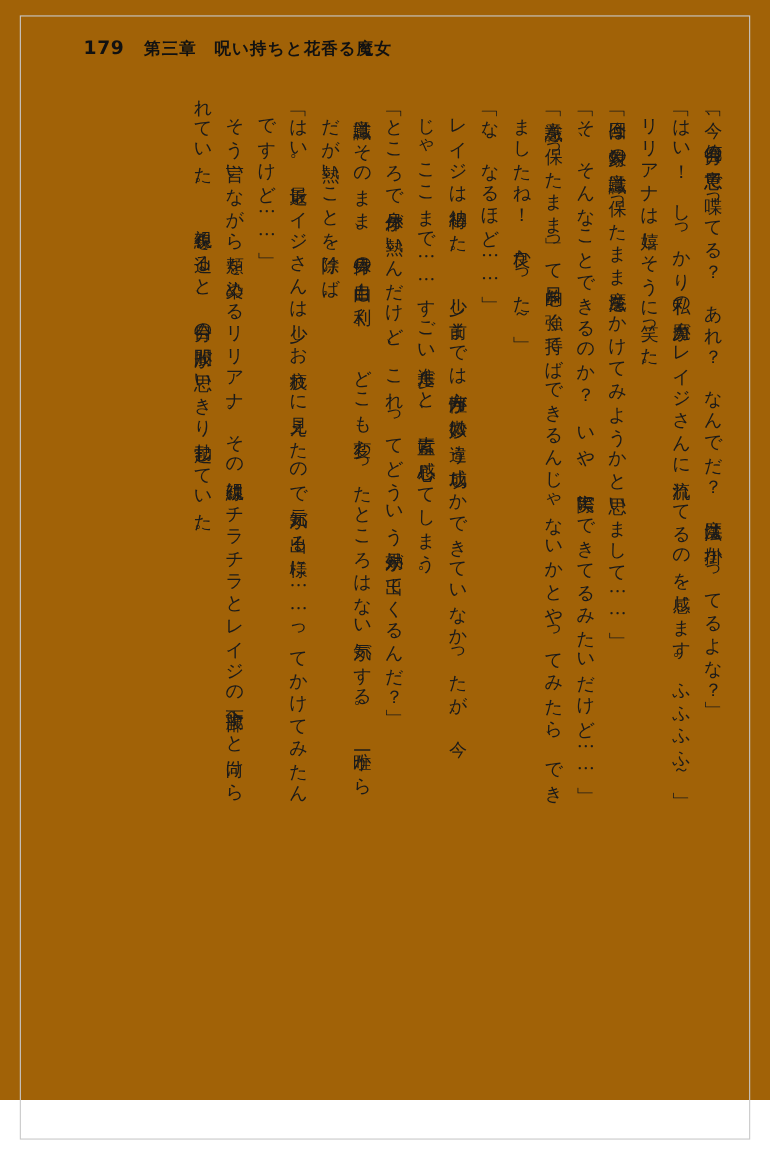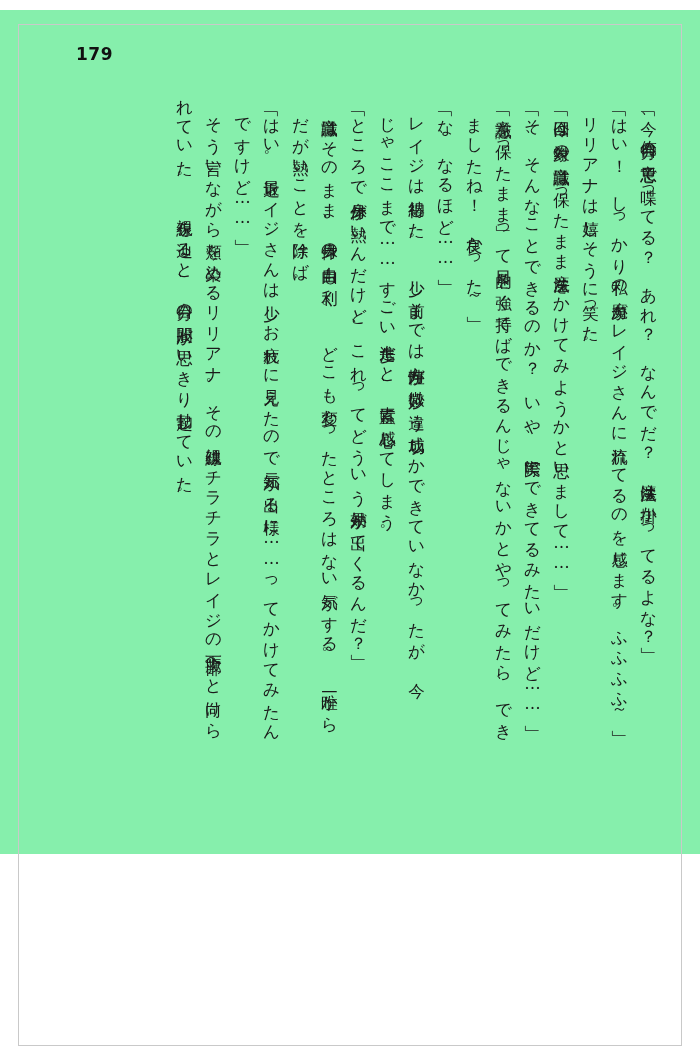--- a/index.html
+++ b/index.html
@@ -10,24 +10,23 @@
     width: 700px;
     height: 1050px;
     background: #ffffff;
     font-family: "DejaVu Serif", "Liberation Serif", serif;
     color: #111111;
     overflow: hidden;
   }
   .page {
     position: relative;
     width: 700px;
-    height: 844px;
+    height: 1000px;
     box-sizing: border-box;
-    background: #86efac;
-    margin-top: 10px;
+    background: #a16207;
   }
   .page-border {
     position: absolute;
     left: 18px;
     top: 14px;
     width: 664px;
     height: 1022px;
     border: 1px solid #c9c9c9;
     box-sizing: border-box;
     pointer-events: none;
@@ -85,20 +84,21 @@
   }
 </style>
 </head>
 <body>
 
 <div class="page">
   <div class="page-border"></div>
 
   <div class="header">
     <span class="page-number">179</span>
+    <span class="chapter-title">第三章　呪い持ちと花香る魔女</span>
   </div>
 
   <div class="body-area">
     <div class="vline indent">「今、俺自分の意思で喋ってる？　あれ？　なんでだ？　魔法は掛かってるよな？」</div>
     <div class="vline indent">「はい！　しっかり私の魔力がレイジさんに流れてるのを感じます。ふふふふ～」</div>
     <div class="vline indent">リリアナは嬉しそうに笑った。</div>
     <div class="vline indent">「今回は対象の意識は保ったまま魔法をかけてみようかと思いまして……」</div>
     <div class="vline indent">「そ、そんなことできるのか？　いや、実際にできてるみたいだけど……」</div>
     <div class="vline indent">「意識を保ったまま」って目的を強く持てばできるんじゃないかとやってみたら、でき</div>
     <div class="vline indent">ましたね！　良かった～」</div>

